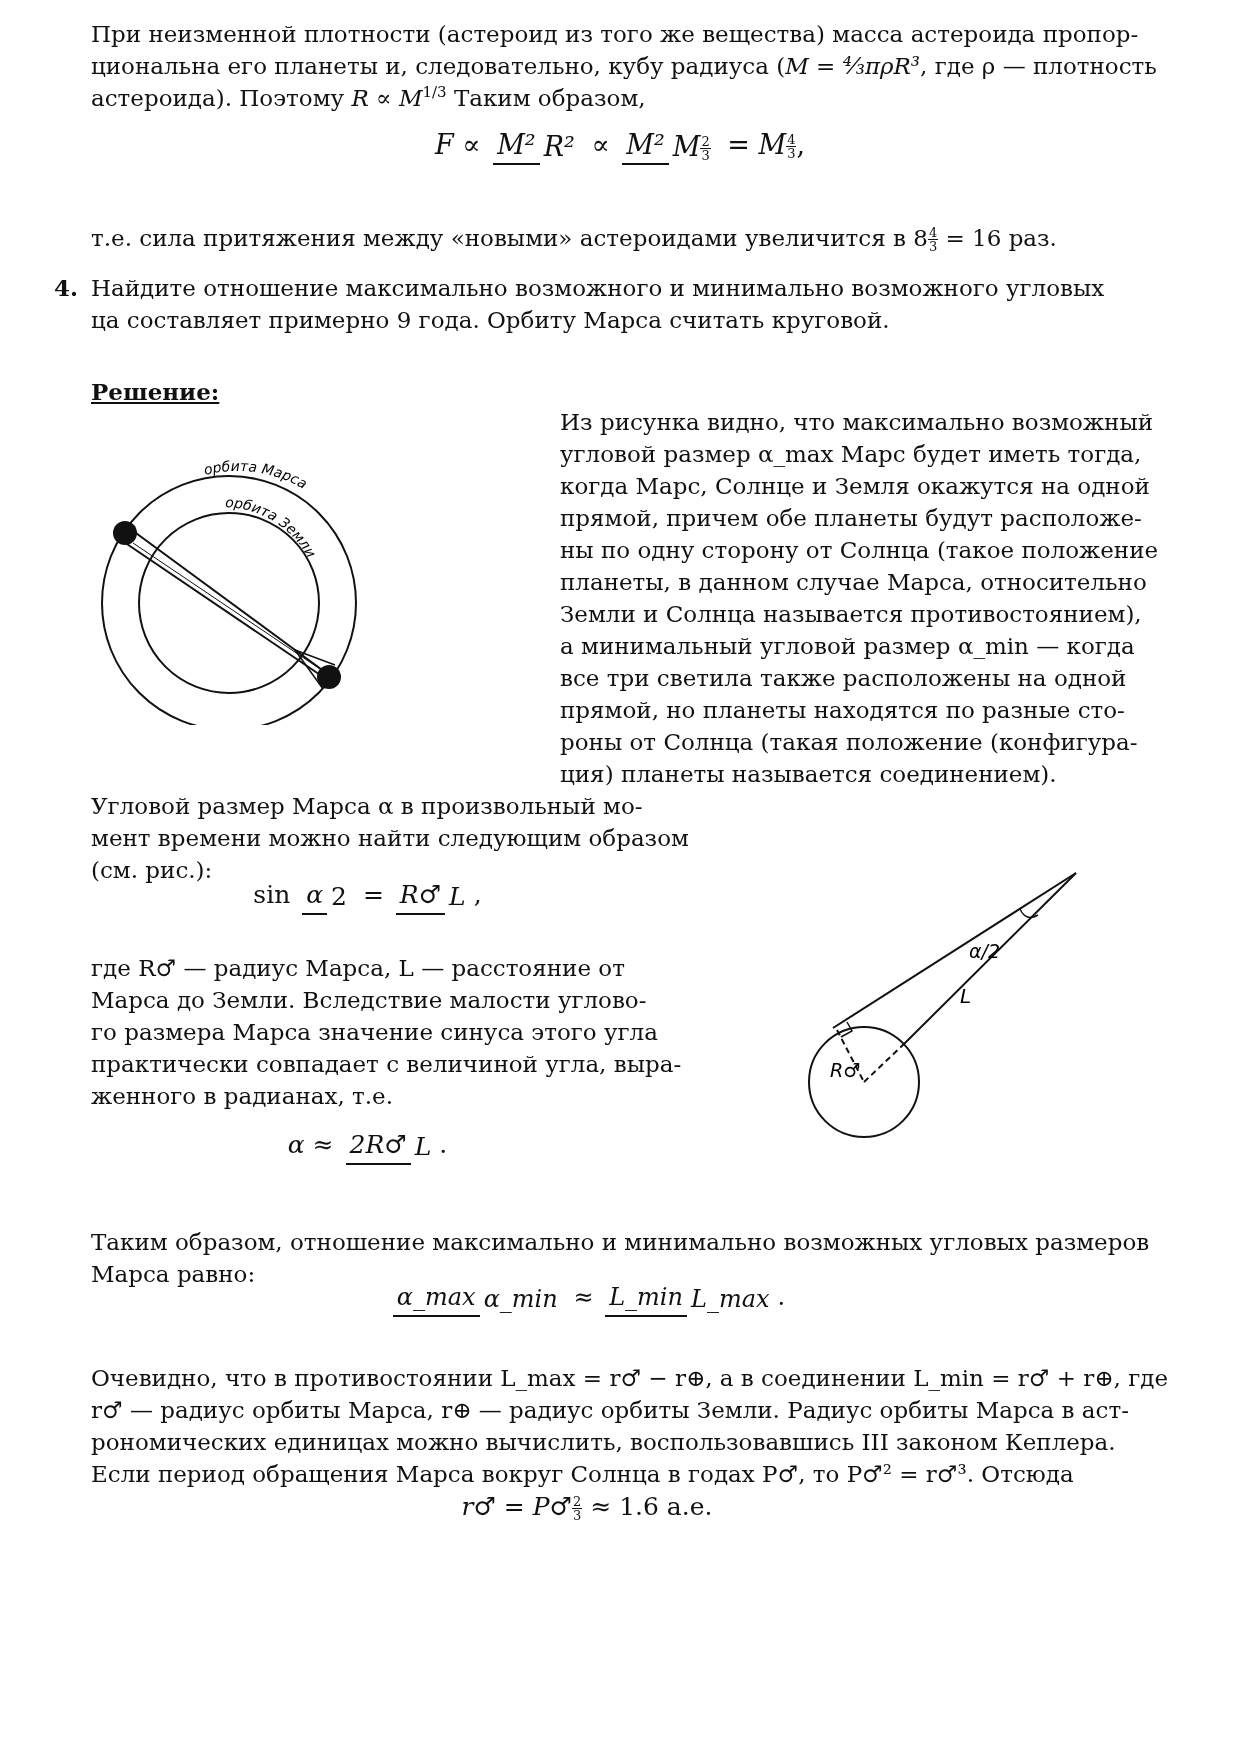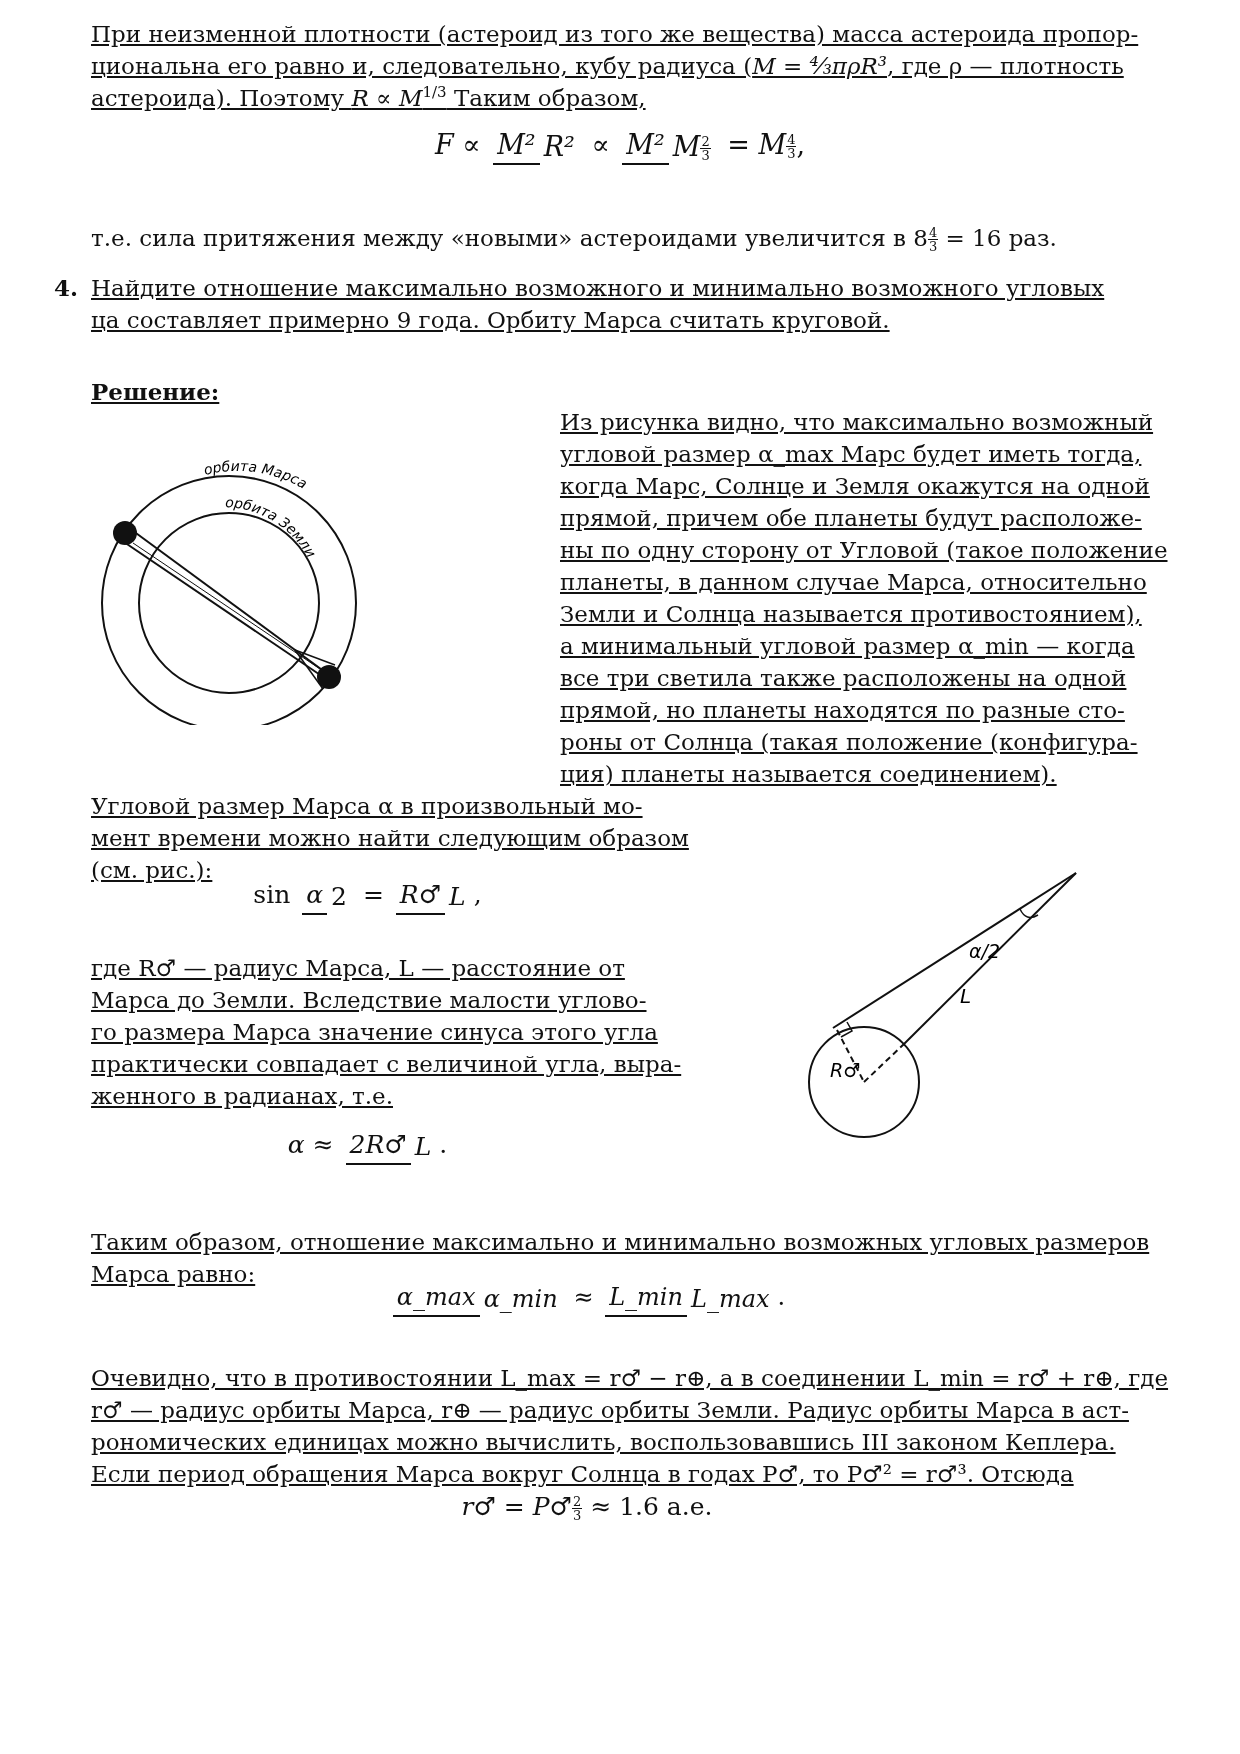--- a/index.html
+++ b/index.html
@@ -4,40 +4,40 @@
 <style>
   html, body { margin: 0; padding: 0; background: #ffffff; }
   body {
     width: 1240px; height: 1754px; position: relative; overflow: hidden;
     font-family: "DejaVu Serif", "Liberation Serif", serif;
     color: #111;
     font-size: 23px;
   }
   .abs { position: absolute; }
   .para { line-height: 32px; text-align: justify; }
-  .para .line { display: block; white-space: nowrap; text-decoration: underline; }
+  .para .line { display: block; white-space: nowrap; }
   .justify-line { display: flex; justify-content: space-between; white-space: nowrap; }
   i, .m { font-style: italic; }
   sub, sup { font-size: 15px; line-height: 0; }
   .frac { display: inline-flex; align-items: center; vertical-align: middle; margin: 0 4px; }
   .frac .num { border-bottom: 2px solid #111; padding: 0 4px 1px; line-height: 34px; }
   .frac .den { padding: 1px 4px 0; line-height: 34px; }
   .small-frac { display: inline-flex; flex-direction: column; align-items: center; vertical-align: super; font-size: 13px; line-height: 13px; }
   .small-frac .n { border-bottom: 1px solid #111; padding: 0 1px; }
   .display { text-align: center; font-size: 27px; }
   .bold { font-weight: bold; }
   svg text { font-family: "DejaVu Sans", "Liberation Sans", sans-serif; }
 </style>
 </head>
 <body>
 
 <div class="abs para" style="left:91px; top:18px; width:992px;">
   <span class="line justify-line">При неизменной плотности (астероид из того же вещества) масса астероида пропор-</span>
   <span class="line">
-    <span>циональна его равно и, следовательно, кубу радиуса (</span><i>M = ⁴⁄₃πρR³</i><span>, где ρ — плотность</span>
+    <span>циональна его планеты и, следовательно, кубу радиуса (</span><i>M = ⁴⁄₃πρR³</i><span>, где ρ — плотность</span>
   </span>
   <span class="line">
     <span>астероида). Поэтому </span><i>R ∝ M</i><sup>1/3</sup><span> Таким образом,</span>
   </span>
 </div>
 
 <div class="abs display" style="left:300px; top:128px; width:640px;">
   <i>F ∝</i>
   <span class="frac">
     <i class="num">M²</i>
@@ -88,21 +88,21 @@
   </defs>
   <text font-size="14" font-style="italic"><textPath href="#arcMars">орбита Марса</textPath></text>
   <text font-size="14" font-style="italic"><textPath href="#arcEarth">орбита Земли</textPath></text>
 </svg>
 
 <div class="abs para" style="left:528px; top:406px; width:555px;margin-left:32px;">
   <span class="line justify-line">Из рисунка видно, что максимально возможный</span>
   <span class="line justify-line">угловой размер α_max Марс будет иметь тогда,</span>
   <span class="line justify-line">когда Марс, Солнце и Земля окажутся на одной</span>
   <span class="line justify-line">прямой, причем обе планеты будут расположе-</span>
-  <span class="line justify-line">ны по одну сторону от Угловой (такое положение</span>
+  <span class="line justify-line">ны по одну сторону от Солнца (такое положение</span>
   <span class="line justify-line">планеты, в данном случае Марса, относительно</span>
   <span class="line justify-line">Земли и Солнца называется противостоянием),</span>
   <span class="line justify-line">а минимальный угловой размер α_min — когда</span>
   <span class="line justify-line">все три светила также расположены на одной</span>
   <span class="line justify-line">прямой, но планеты находятся по разные сто-</span>
   <span class="line justify-line">роны от Солнца (такая положение (конфигура-</span>
   <span class="line">ция) планеты называется соединением).</span>
 </div>
 
 <div class="abs para" style="left:91px; top:790px; width:553px;">

